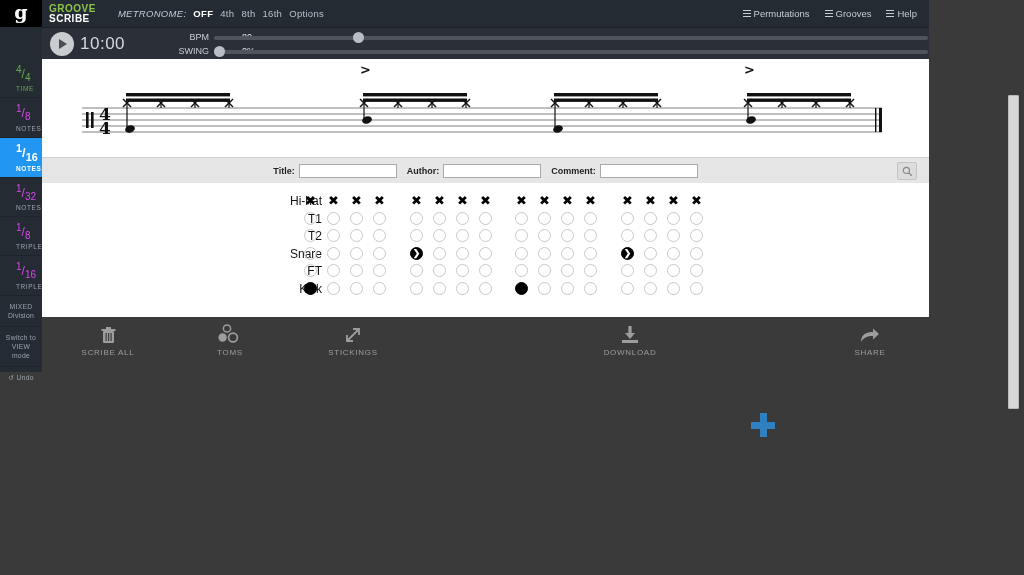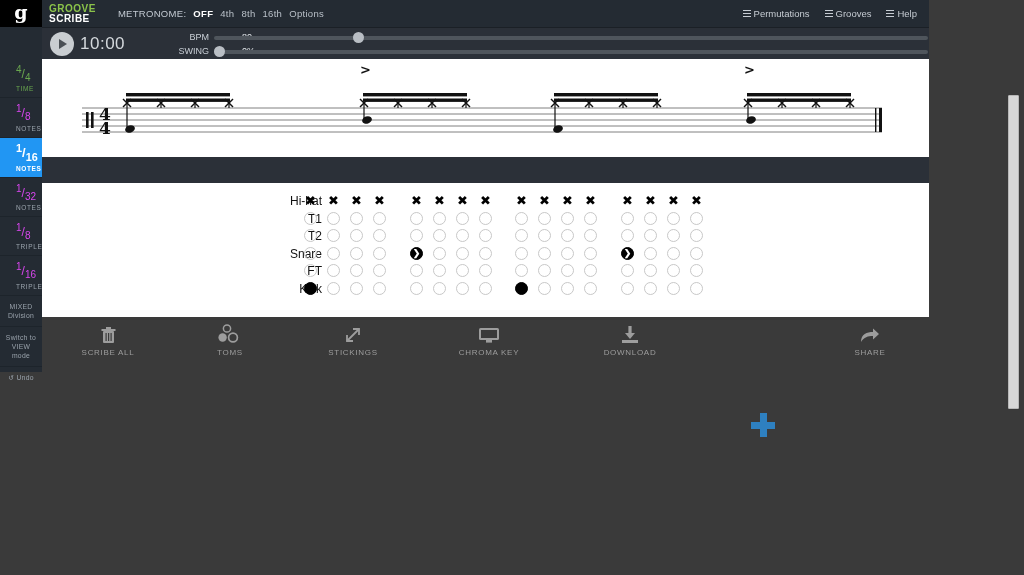--- a/index.html
+++ b/index.html
@@ -33,21 +33,21 @@
   }
   #brand{
     margin-left:7px;line-height:10px;padding-top:1px;
   }
   #brand .l1{color:#8bc34a;font-size:10px;font-weight:bold;letter-spacing:.5px;display:block;}
   #brand .l2{color:#ffffff;font-size:10px;font-weight:bold;letter-spacing:.5px;display:block;}
   #metro{
     margin-left:22px;display:flex;align-items:center;gap:7px;
     font-size:9.5px;color:#b9c0c8;letter-spacing:.3px;
   }
-  #metro .lbl{color:#c3cad2;}
+  #metro .lbl{color:#c3cad2;font-style:italic;}
   #metro .opt{color:#b9c0c8;cursor:pointer;}
   #metro .opt.sel{color:#ffffff;font-weight:bold;}
   #topmenu{
     position:absolute;right:12px;top:0;height:27px;
     display:flex;align-items:center;gap:15px;
     font-size:9.5px;color:#c6ccd3;
   }
   #topmenu .mi{display:flex;align-items:center;gap:3px;cursor:pointer;}
   .hamb{display:inline-block;width:8px;height:7px;position:relative;}
   .hamb i{position:absolute;left:0;width:8px;height:1px;background:#c6ccd3;}
@@ -385,20 +385,40 @@
           <line x1="812" y1="40" x2="804" y2="48"></line>
       </g>
       <ellipse cx="709" cy="61" rx="5" ry="3.6" fill="#111" transform="rotate(-18 709 61)"></ellipse>
       <text x="702" y="15" font-family="DejaVu Sans, sans-serif" font-size="13" font-weight="bold" fill="#111">&gt;</text>
 
       <rect x="833" y="49" width="1.4" height="24" fill="#111"></rect>
       <rect x="837" y="49" width="3" height="24" fill="#111"></rect>
     </svg>
   </div>
 
+  <div id="titlerow">
+    <div class="fl">
+      <label>Title:</label>
+      <input type="text" style="width: 90px;" value="">
+    </div>
+    <div class="fl">
+      <label>Author:</label>
+      <input type="text" style="width: 90px;" value="">
+    </div>
+    <div class="fl">
+      <label>Comment:</label>
+      <input type="text" style="width: 90px;" value="">
+    </div>
+    <div id="zoombtn">
+      <svg width="11" height="11" viewBox="0 0 11 11">
+        <circle cx="4.4" cy="4.4" r="3.1" fill="none" stroke="#8a8a8a" stroke-width="1.2"></circle>
+        <line x1="6.7" y1="6.7" x2="9.8" y2="9.8" stroke="#8a8a8a" stroke-width="1.4"></line>
+      </svg>
+    </div>
+  </div>
 
   <div id="gridpanel">
     <div id="grid-rows">
         <div class="grid-label" style="top: 11px;">Hi-hat</div>
         <div class="cell" style="left: 262px; top: 11px;">
           <div class="xmark">✖</div>
         </div>
         <div class="cell" style="left: 285px; top: 11px;">
           <div class="xmark">✖</div>
         </div>
@@ -729,30 +749,20 @@
       <span class="ic">
         <svg width="18" height="18" viewBox="0 0 18 18">
             <line x1="3" y1="15" x2="15" y2="3" stroke="#9d9d9d" stroke-width="1.8"></line>
             <polyline points="9,3 15,3 15,9" fill="none" stroke="#9d9d9d" stroke-width="1.8"></polyline>
             <polyline points="9,15 3,15 3,9" fill="none" stroke="#9d9d9d" stroke-width="1.8"></polyline>
           </svg>
       </span>
       <span class="tl">STICKINGS</span>
     </div>
 
-    <div class="tool" style="left:392px;">
-      <span class="ic">
-        <svg width="22" height="17" viewBox="0 0 22 17">
-            <rect x="1" y="1" width="20" height="12" rx="1.6" fill="#9d9d9d"></rect>
-            <rect x="3" y="3" width="16" height="8" fill="#3a3a3a"></rect>
-            <rect x="8" y="13" width="6" height="2.6" fill="#9d9d9d"></rect>
-          </svg>
-      </span>
-      <span class="tl">CHROMA KEY</span>
-    </div>
 
     <div class="tool" style="left:533px;">
       <span class="ic">
         <svg width="18" height="18" viewBox="0 0 18 18">
             <rect x="7.4" y="0" width="3.2" height="8" fill="#9d9d9d"></rect>
             <polygon points="4,7 14,7 9,13" fill="#9d9d9d"></polygon>
             <rect x="1" y="14" width="16" height="3" fill="#9d9d9d"></rect>
           </svg>
       </span>
       <span class="tl">DOWNLOAD</span>

